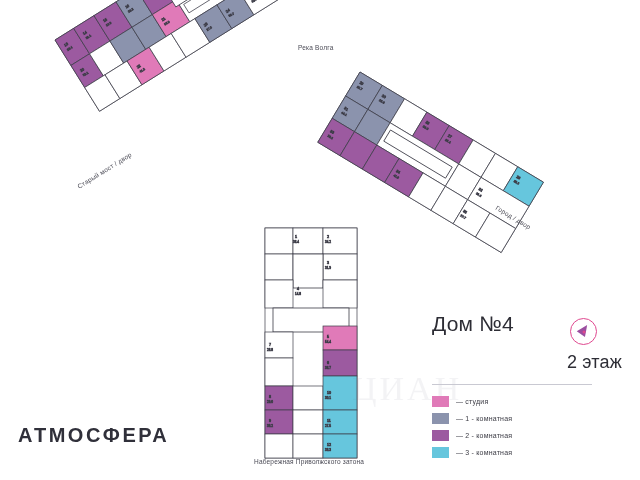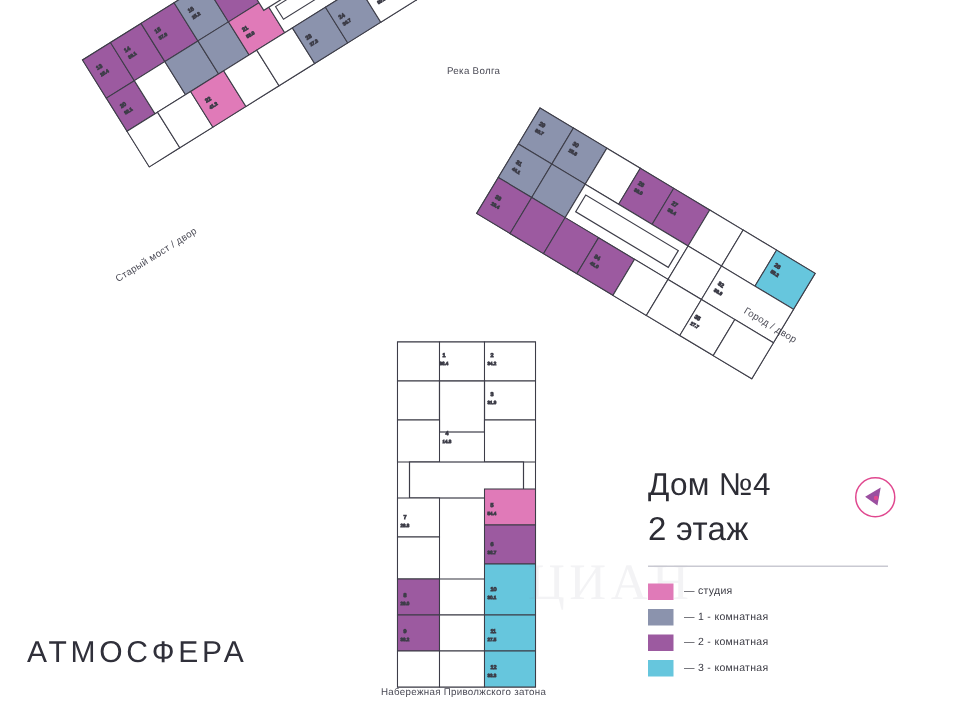--- a/index.html
+++ b/index.html
@@ -37,25 +37,26 @@
     width: 190px;
   }
   #house-title {
     font-size: 21px;
     font-weight: normal;
     color: #2d2d35;
     letter-spacing: 0.2px;
     line-height: 1.15;
   }
   #floor-title {
-    font-size: 22px;
+    font-size: 18px;
     color: #2d2d35;
     letter-spacing: 0.2px;
     line-height: 1.2;
-    margin-top: 4px;
+    margin-top: 16px;
+    text-align: right;
   }
   #panel-rule {
     margin-top: 10px;
     width: 160px;
     height: 1px;
     background: #c9c9d2;
   }
   #legend {
     margin-top: 11px;
   }
@@ -112,20 +113,21 @@
 
   
   #brand {
     position: absolute;
     left: 18px;
     top: 424px;
     font-size: 20px;
     letter-spacing: 2.5px;
     color: #30303a;
     font-family: "Liberation Sans", sans-serif;
+    font-weight: bold;
   }
 
   
   #watermark {
     position: absolute;
     left: 352px;
     top: 370px;
     font-size: 34px;
     color: rgba(120,120,140,0.09);
     letter-spacing: 3px;

